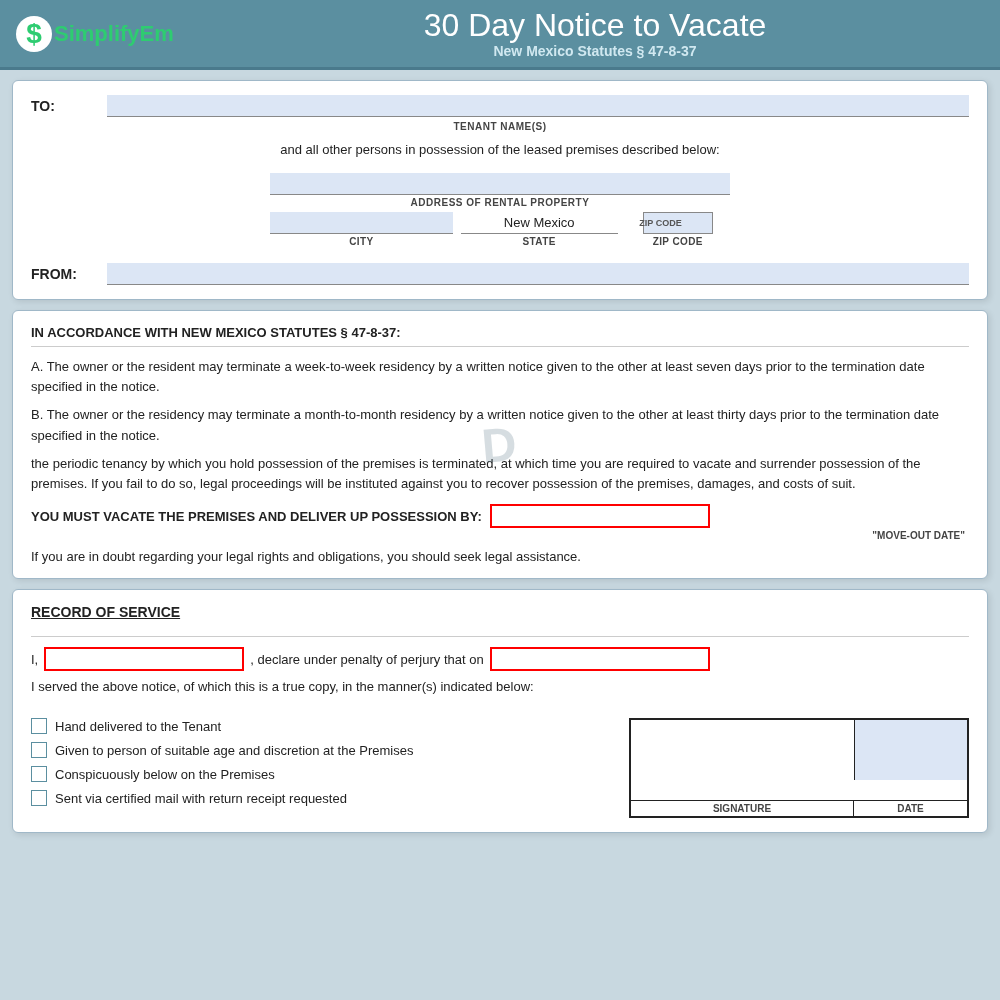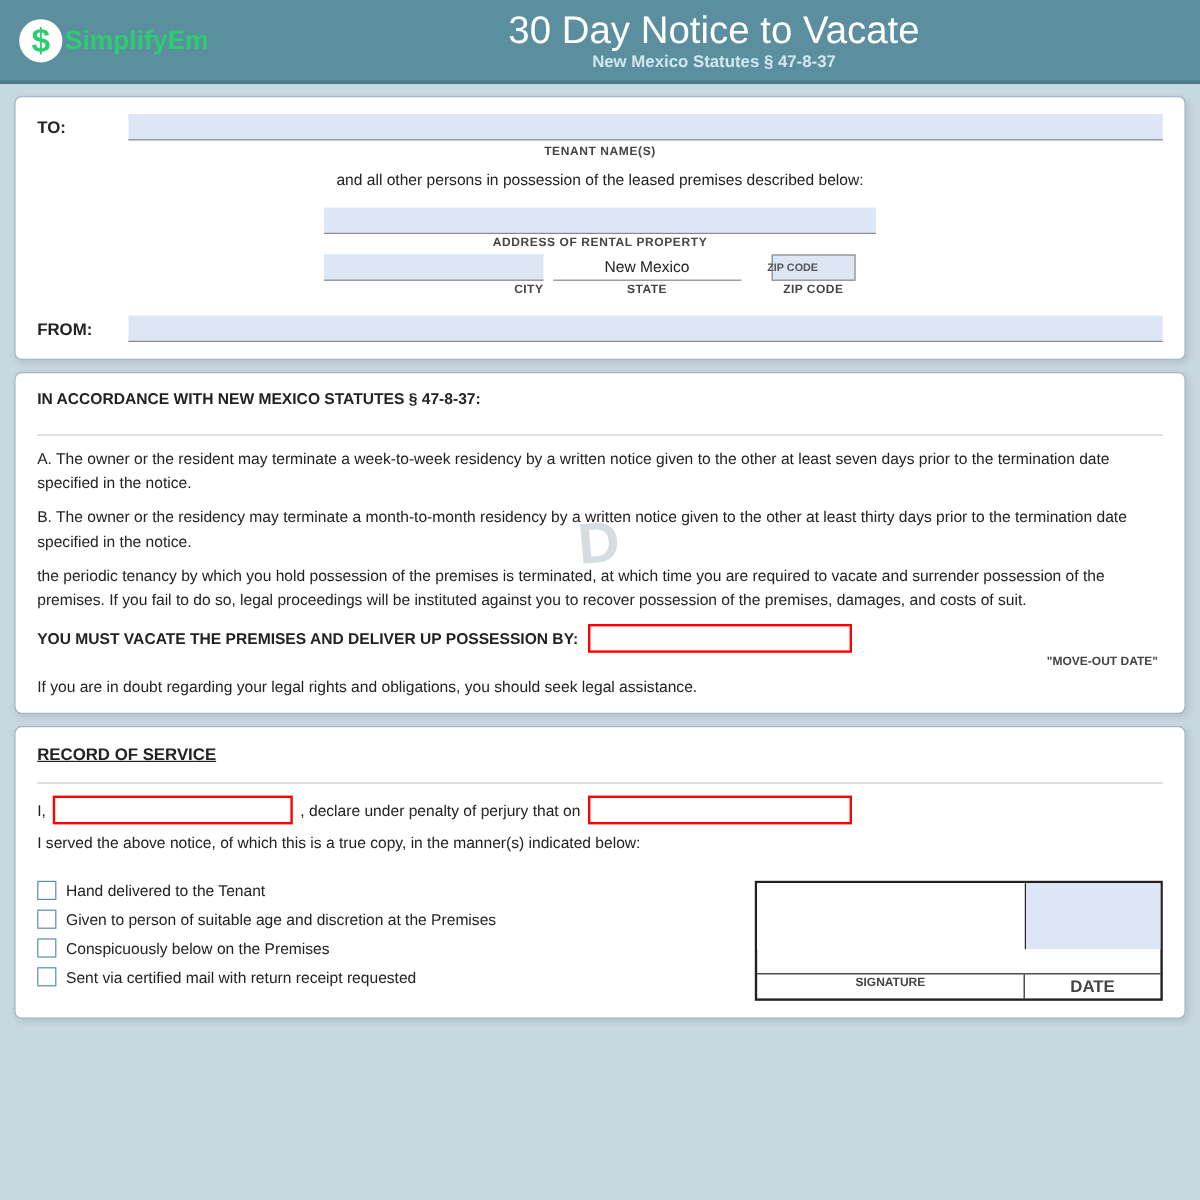--- a/index.html
+++ b/index.html
@@ -132,21 +132,21 @@
     .city-state-zip {
       display: flex;
       align-items: flex-end;
       gap: 0;
       margin-top: 4px;
       width: 460px;
     }
     .city-block {
       display: flex;
       flex-direction: column;
-      align-items: flex-end;
+      align-items: center;
       flex: 1.4;
     }
     .city-input {
       width: 100%;
       background: #dce6f5;
       border: none;
       border-bottom: 1px solid #888;
       height: 22px;
       font-size: 13px;
       padding: 2px 4px;
@@ -207,21 +207,21 @@
       text-align: center;
     }
 
     
     .statute-title {
       font-weight: bold;
       font-size: 13px;
       color: #222;
       margin-bottom: 10px;
       border-bottom: 1px solid #ccc;
-      padding-bottom: 22px;
+      padding-bottom: 6px;
     }
     .statute-text {
       font-size: 13px;
       color: #222;
       line-height: 1.55;
       margin-bottom: 8px;
     }
     .watermark-overlay {
       position: relative;
     }
@@ -375,21 +375,21 @@
       text-align: center;
       font-size: 10px;
       font-weight: bold;
       color: #444;
       padding: 2px;
       border-right: 1px solid #222;
     }
     .sig-footer-date-label {
       flex: 1;
       text-align: center;
-      font-size: 14px;
+      font-size: 10px;
       font-weight: bold;
       color: #444;
       padding: 2px;
     }
   </style>
 </head>
 <body>
 
 <div class="header">
   <div class="logo-area">

